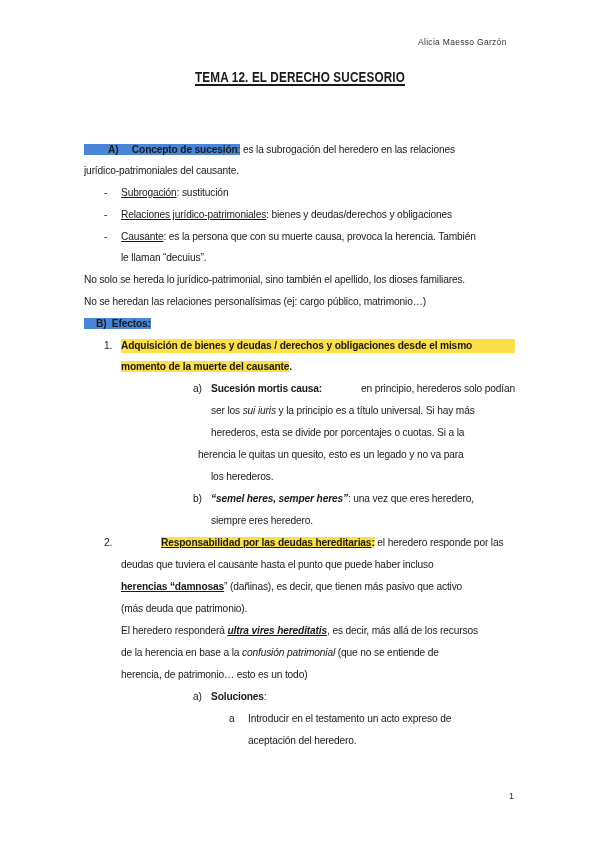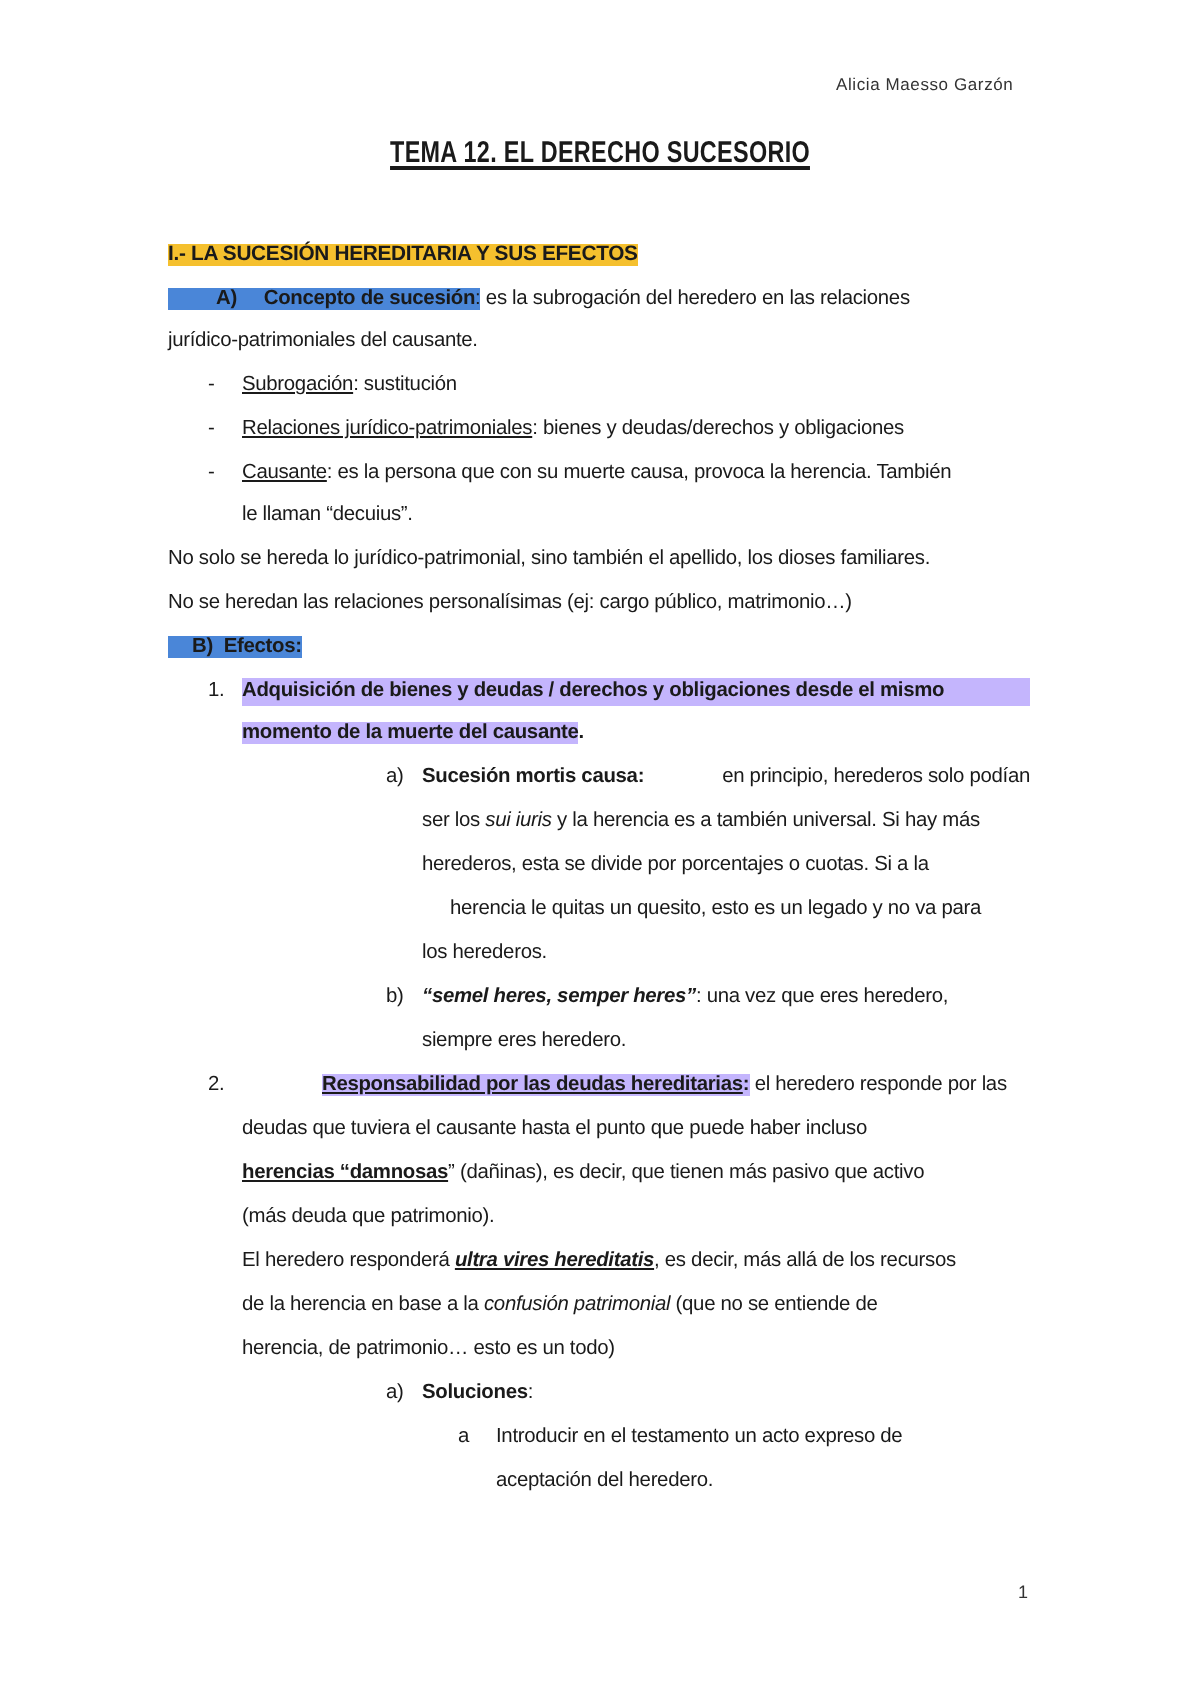--- a/index.html
+++ b/index.html
@@ -8,38 +8,35 @@
     .page { position: absolute; left: 0; top: 0; width: 552px; height: 848px; }
     .abs { position: absolute; white-space: nowrap; }
     .hdr-author { top: 37px; left: 418px; font-size: 8.5px; letter-spacing: 0.3px; color: #333; }
     .title { top: 68px; left: 0; width: 600px; text-align: center; font-size: 15px; font-weight: bold;
       letter-spacing: 0.2px; transform: scaleX(0.78); transform-origin: 300px 0; }
     .title span { text-decoration: underline; text-decoration-thickness: 1.5px; text-underline-offset: 2px; }
     .line { position: absolute; font-size: 10.2px; line-height: 14px; white-space: nowrap; letter-spacing: -0.15px; }
     .just { display: flex; justify-content: space-between; }
     .hl-yellow { background: #f5c02e; }
     .hl-blue { background: #4a86d8; }
-    .hl-pink { background: #c4b5fd; }
+    .hl-pink { background: #fde047; }
     b { font-weight: bold; }
     u { text-decoration: underline; }
     i { font-style: italic; }
     .pagenum { top: 791px; left: 509px; font-size: 9px; color: #333; }
   </style>
 </head>
 <body>
 
 <div class="page">
 
   <div class="abs hdr-author">Alicia Maesso Garzón</div>
 
   <div class="abs title"><span>TEMA 12. EL DERECHO SUCESORIO</span></div>
 
-  <div class="line" style="top:121px;left:84px;font-weight:bold;font-size:10.4px;">
-    <span class="hl-yellow">I.- LA SUCESIÓN HEREDITARIA Y SUS EFECTOS</span>
-  </div>
 
   <div class="line just" style="top:143px;left:84px;width:430px;">
     <span><span class="hl-blue" style="padding-left:24px;"><b>A)</b>&nbsp;&nbsp;&nbsp;&nbsp;&nbsp;<b>Concepto de sucesión</b><span>:</span></span> <span>es la subrogación del heredero en las relaciones</span></span>
   </div>
   <div class="line" style="top:164px;left:84px;">jurídico-patrimoniales del causante.</div>
 
   <div class="line" style="top:186px;left:104px;">-</div>
   <div class="line" style="top:186px;left:121px;"><u>Subrogación</u><span>: sustitución</span></div>
 
   <div class="line" style="top:208px;left:104px;">-</div>
@@ -60,23 +57,23 @@
   <div class="line just" style="top:339px;left:121px;width:394px;font-weight:bold;">
     <span class="hl-pink" style="width:394px;display:flex;justify-content:space-between;">Adquisición de bienes y deudas /  derechos y obligaciones desde el mismo</span>
   </div>
   <div class="line" style="top:360px;left:121px;font-weight:bold;"><span class="hl-pink">momento de la muerte del causante</span><span>.</span></div>
 
   <div class="line" style="top:382px;left:193px;">a)</div>
   <div class="line just" style="top:382px;left:211px;width:304px;">
       <b>Sucesión mortis causa:</b>
       <span>en principio, herederos solo podían</span>
     </div>
-  <div class="line" style="top:404px;left:211px;"><span>ser los</span> <i>sui iuris</i> <span>y la herencia es a también universal. Si hay más</span></div>
+  <div class="line" style="top:404px;left:211px;"><span>ser los</span> <i>sui iuris</i> <span>y la principio es a título universal. Si hay más</span></div>
   <div class="line" style="top:426px;left:211px;">herederos, esta se divide por porcentajes o cuotas. Si a la</div>
-  <div class="line" style="top:448px;left:225px;">herencia le quitas un quesito, esto es un legado y no va para</div>
+  <div class="line" style="top:448px;left:198px;">herencia le quitas un quesito, esto es un legado y no va para</div>
   <div class="line" style="top:470px;left:211px;">los herederos.</div>
 
   <div class="line" style="top:492px;left:193px;">b)</div>
   <div class="line" style="top:492px;left:211px;"><b><i>“semel heres, semper heres”</i></b><span>: una vez que eres heredero,</span></div>
   <div class="line" style="top:514px;left:211px;">siempre eres heredero.</div>
 
   <div class="line" style="top:536px;left:104px;">2.</div>
   <div class="line" style="top:536px;left:121px;padding-left:40px;"><b class="hl-pink"><u>Responsabilidad por las deudas hereditarias</u><span>:</span></b> <span>el heredero responde por las</span></div>
   <div class="line" style="top:580px;left:121px;"><b><u>herencias “damnosas</u></b><span>” (dañinas), es decir, que tienen más pasivo que activo</span></div>
   <div class="line" style="top:558px;left:121px;">deudas que tuviera el causante hasta el punto que puede haber incluso</div>

